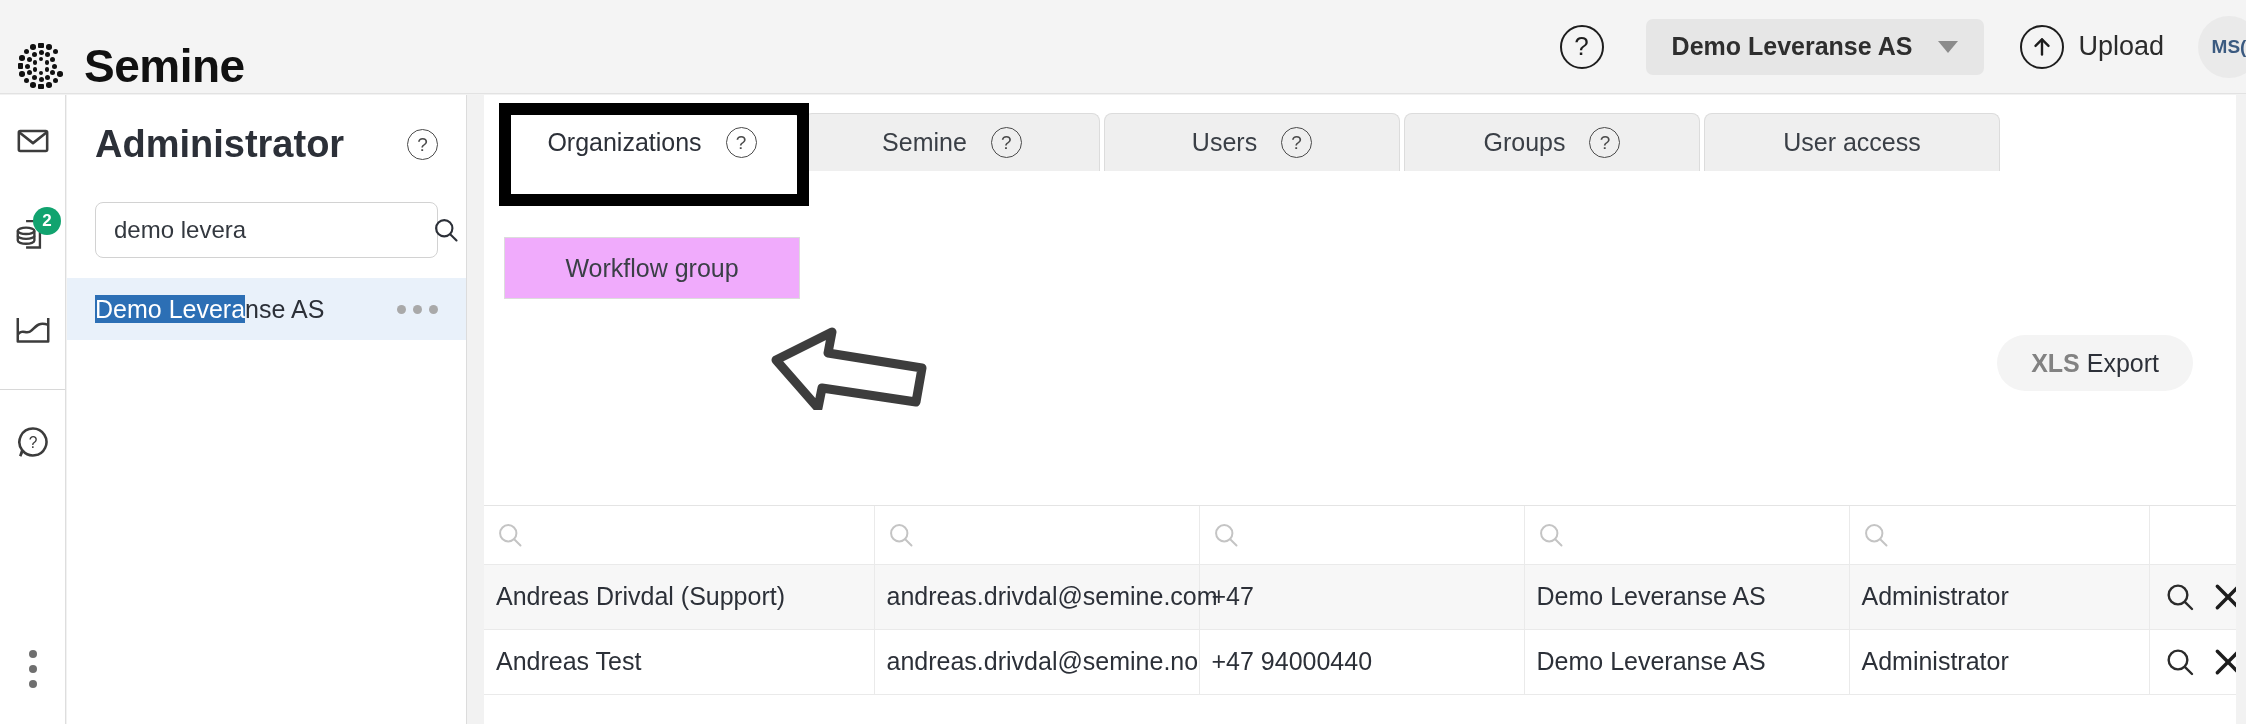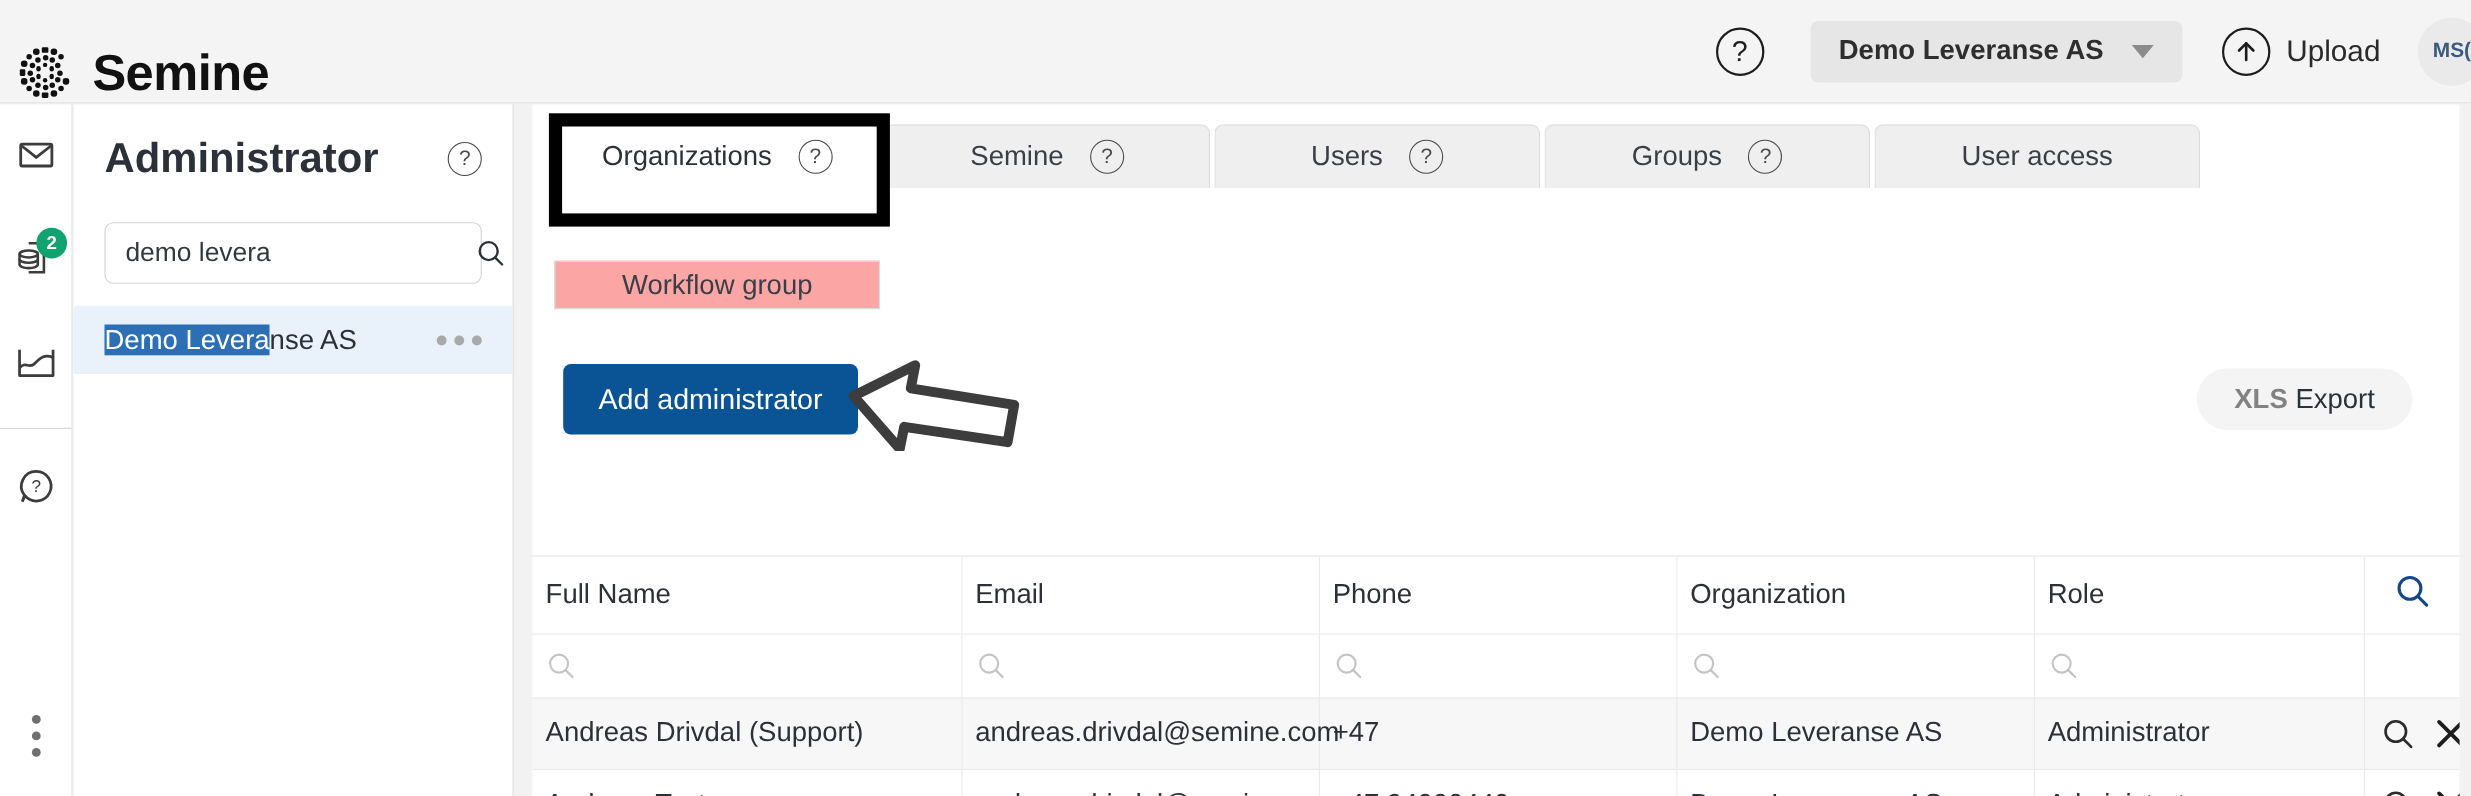--- a/index.html
+++ b/index.html
@@ -139,22 +139,22 @@
   .tab {
     min-width: 296px; height: 58px;
     background: #efefef; border: 1px solid #dcdcdc; border-bottom: none;
     border-radius: 8px 8px 0 0;
     display: flex; align-items: center; justify-content: center; gap: 24px;
     font-size: 25px; color: #3a3f46; cursor: pointer; margin-right: 4px;
   }
   .tab.active { background: #fff; border-color: #d5d5d5; color: #2c3038; }
   .tab-sub {
     position: absolute; left: 20px; top: 142px;
-    min-width: 296px; height: 44px;
-    background: #fca5a5; border: 1px solid #dcdcdc;
+    min-width: 296px; height: 62px;
+    background: #f0abfc; border: 1px solid #dcdcdc;
     display: flex; align-items: center; justify-content: center;
     font-size: 25px; color: #3a3f46; cursor: pointer;
   }
 
   .action-bar {
     position: absolute; left: 0; top: 222px; width: 1752px; height: 108px;
   }
   .add-btn {
     position: absolute; left: 28px; top: 14px;
     background: #0a5394; color: #fff; border: none; border-radius: 7px;
@@ -366,53 +366,37 @@
     <div class="tab">
       <span>User access</span>
     </div>
   </div>
 
   <div class="tab-sub">
     <span>Workflow group</span>
   </div>
 
   <div class="action-bar">
-    <button class="add-btn">Add administrator</button>
     <button class="xls-btn">
       <b>XLS</b>
       <span>Export</span>
     </button>
   </div>
 
   <div class="table-wrap">
     <table>
       <colgroup>
         <col style="width:390px">
           <col style="width:325px">
           <col style="width:325px">
         <col style="width:325px">
           <col style="width:300px">
           <col style="width:87px">
       </colgroup>
       <thead>
-        <tr>
-          <th>Full Name</th>
-          <th>Email</th>
-          <th>Phone</th>
-          <th>Organization</th>
-          <th>Role</th>
-          <th class="col-actions th-search">
-            <span style="display:inline-block;">
-              <svg width="34" height="34" viewBox="0 0 24 24" fill="none" stroke="#14478c" stroke-width="2" stroke-linecap="round">
-                <circle cx="10.5" cy="10.5" r="7"></circle>
-                  <line x1="15.6" y1="15.6" x2="21.2" y2="21.2"></line>
-              </svg>
-            </span>
-          </th>
-        </tr>
         <tr class="filter-row">
           <td>
             <span>
               <svg width="28" height="28" viewBox="0 0 24 24" fill="none" stroke="#c4c4c4" stroke-width="1.7" stroke-linecap="round">
                 <circle cx="10.5" cy="10.5" r="7"></circle>
                   <line x1="15.6" y1="15.6" x2="21" y2="21"></line>
               </svg>
             </span>
           </td>
           <td>

